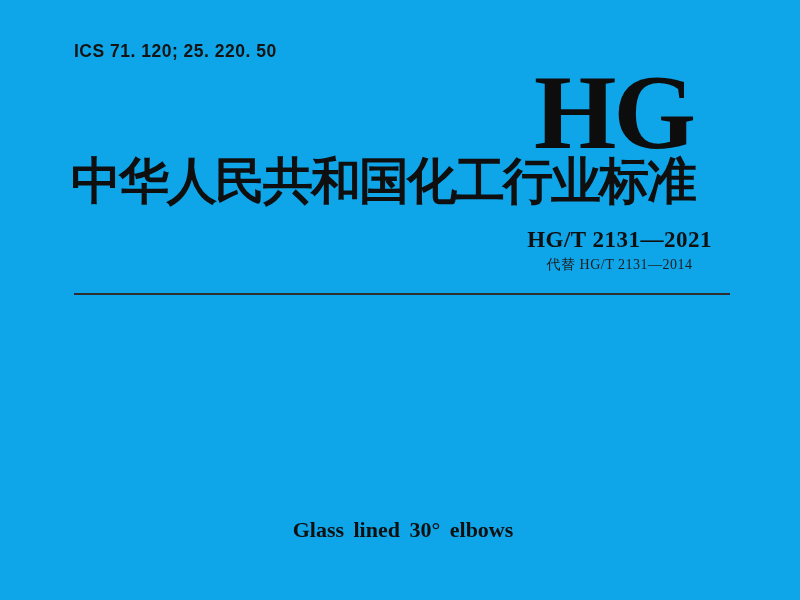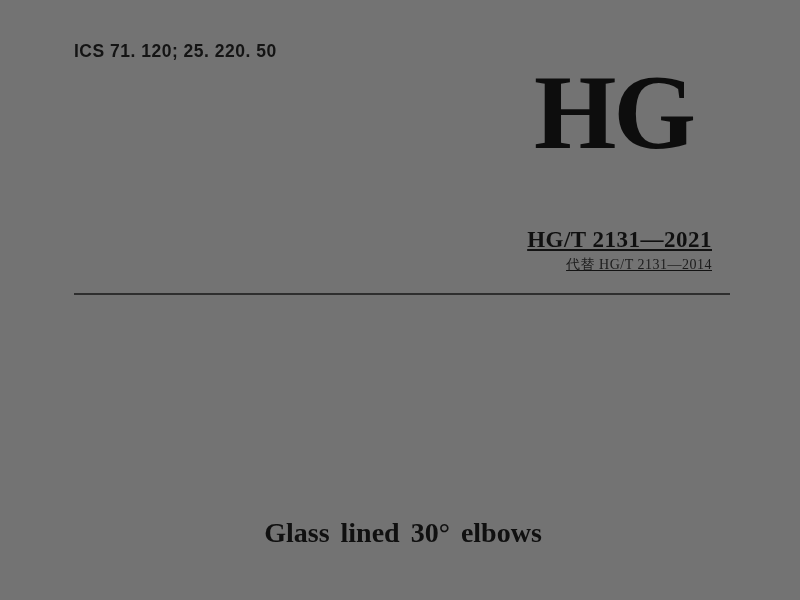--- a/index.html
+++ b/index.html
@@ -4,21 +4,21 @@
 <style>
   html, body {
     margin: 0;
     padding: 0;
     background: #ffffff;
   }
   .page {
     position: relative;
     width: 800px;
     height: 600px;
-    background: #737373;
+    background: #0ea5e9;
     overflow: hidden;
     color: #131313;
   }
   .ics-block {
     position: absolute;
     left: 74px;
     top: 41px;
     font-family: "Liberation Sans", sans-serif;
     font-weight: 700;
     font-size: 17.5px;
@@ -47,22 +47,21 @@
     font-size: 50px;
     line-height: 1.2;
     letter-spacing: -2px;
     white-space: nowrap;
     color: #0f0f0f;
   }
   .std-num-block {
     position: absolute;
     right: 88px;
     top: 227px;
-    text-align: right;
-    text-decoration: underline;
+    text-align: center;
   }
   .std-number {
     font-family: "Liberation Serif", serif;
     font-weight: 700;
     font-size: 23px;
     letter-spacing: 0.5px;
     color: #101010;
   }
   .supersedes-note {
     margin-top: 3px;
@@ -94,37 +93,38 @@
     white-space: nowrap;
   }
   .main-title-en {
     position: absolute;
     left: 6px;
     right: 0;
     top: 517px;
     text-align: center;
     font-family: "Liberation Serif", serif;
     font-weight: 700;
-    font-size: 28px;
+    font-size: 22px;
     word-spacing: 4px;
     color: #101010;
     white-space: nowrap;
   }
 </style>
 </head>
 <body>
 
 <div class="page">
 
   <div class="ics-block">
     <div>ICS 71. 120; 25. 220. 50</div>
   </div>
 
   <div class="hg-logo">HG</div>
 
+  <div class="cn-standard-title">中华人民共和国化工行业标准</div>
 
   <div class="std-num-block">
     <div class="std-number">HG/T 2131—2021</div>
     <div class="supersedes-note">代替 HG/T 2131—2014</div>
   </div>
 
   <div class="header-rule"></div>
 
 
   <div class="main-title-en">Glass lined 30° elbows</div>

